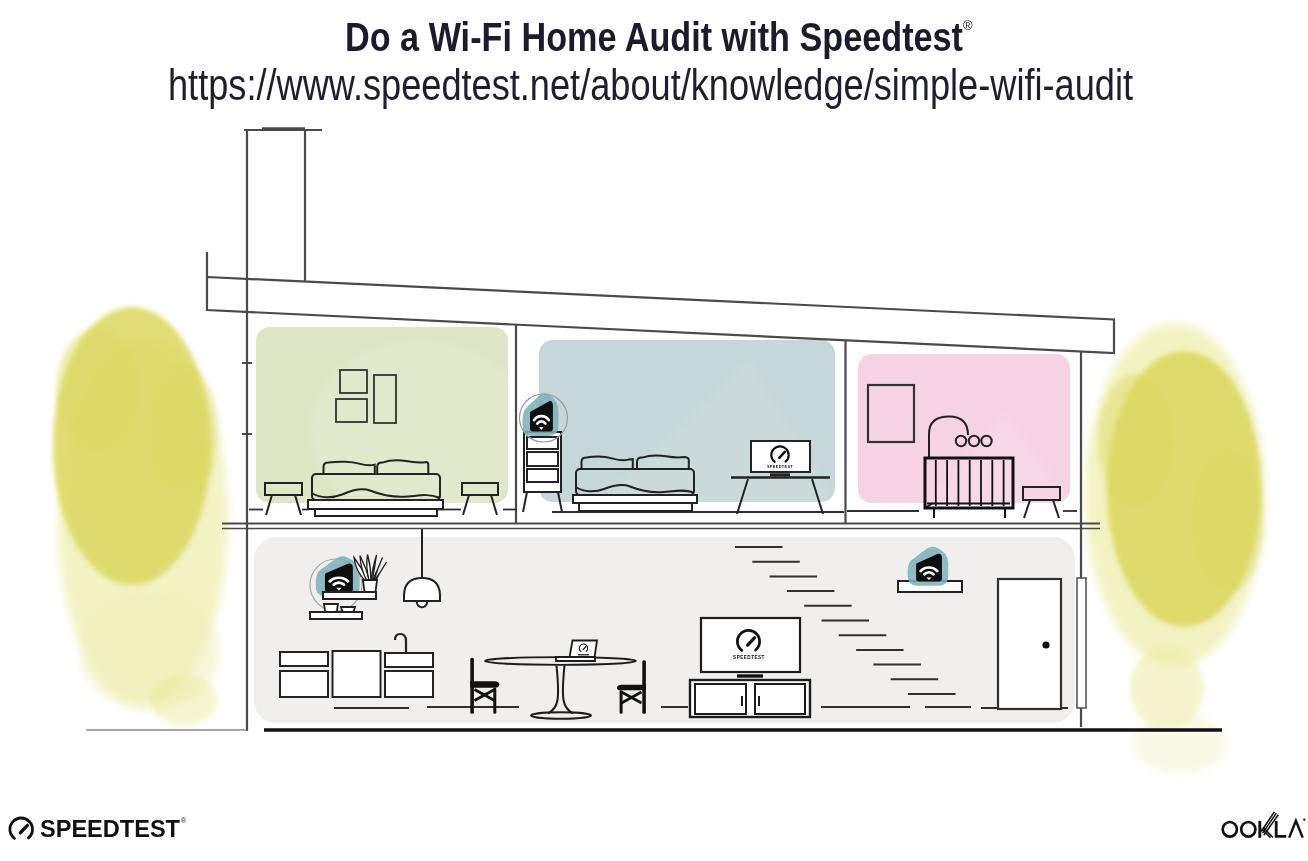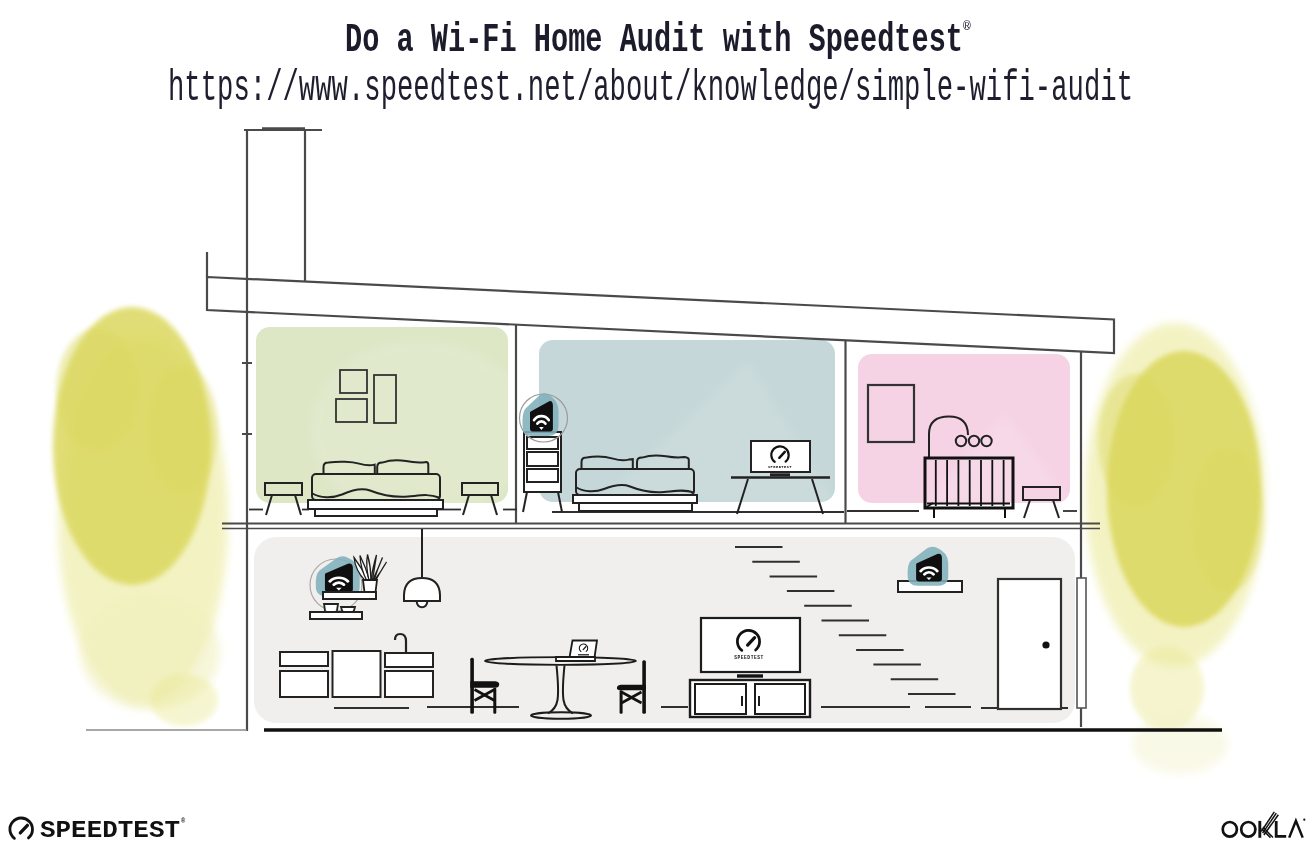--- a/index.html
+++ b/index.html
@@ -1,17 +1,17 @@
 <!DOCTYPE html>
 <html><head>
 <meta charset="utf-8">
 <style>
   html,body{margin:0;padding:0;background:#ffffff;}
   .page{width:1308px;height:861px;position:relative;overflow:hidden;background:#ffffff;
-        font-family:Liberation Mono, monospace;}
+        font-family:Liberation Sans, sans-serif;}
 </style>
 </head>
 <body>
 <div class="page">
 <svg width="1308" height="861" viewBox="0 0 1308 861">
 <defs>
   <filter id="soft" x="-20%" y="-20%" width="140%" height="140%">
           <feGaussianBlur stdDeviation="4"></feGaussianBlur>
         </filter>
   <filter id="soft2" x="-20%" y="-20%" width="140%" height="140%">

